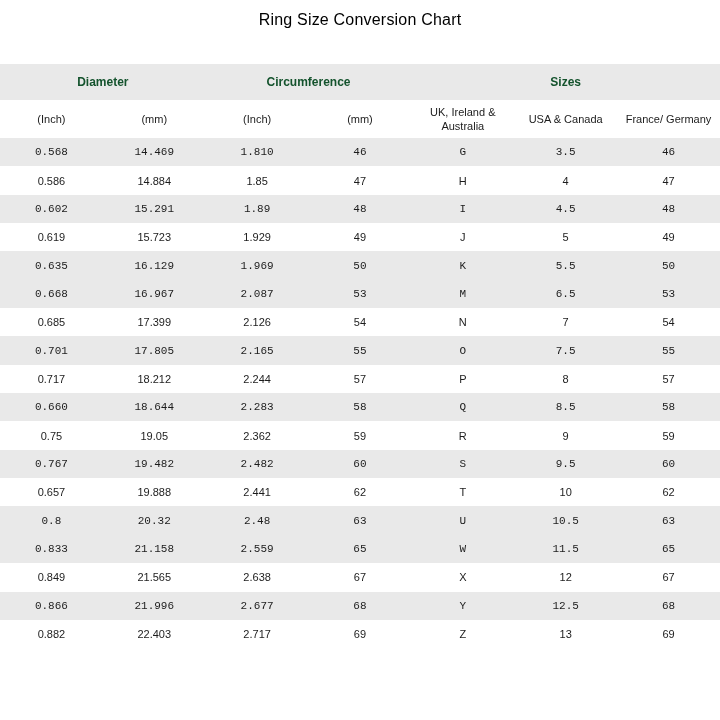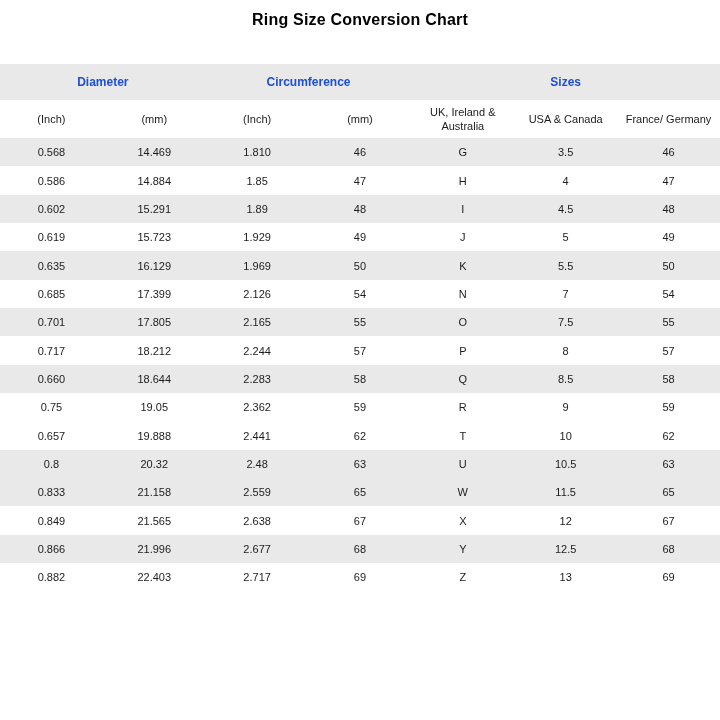--- a/index.html
+++ b/index.html
@@ -16,59 +16,60 @@
   }
   .title-bar {
     height: 64px;
     box-sizing: border-box;
     padding-top: 11px;
     text-align: center;
   }
   .page-title {
     margin: 0;
     font-size: 16px;
-    font-weight: bold;
+    font-weight: normal;
     color: #000000;
     letter-spacing: 0.2px;
   }
   table.conversion {
     width: 720px;
     border-collapse: collapse;
     table-layout: fixed;
   }
   table.conversion th,
   table.conversion td {
     text-align: center;
     vertical-align: middle;
     padding: 0;
     font-weight: normal;
   }
   thead tr.group-row th {
     background: #e9e9e9;
     height: 36px;
     font-size: 12px;
     font-weight: bold;
-    color: #1d4ed8;
+    color: #14532d;
     margin-left: 15px;
   }
   thead tr.sub-row th {
     background: #ffffff;
     height: 38px;
     font-size: 11px;
     line-height: 1.3;
     padding: 0 8px;
     color: #1c1c1c;
   }
   tbody td {
     height: 28.35px;
     font-size: 11px;
     color: #1c1c1c;
   }
   tbody tr.stripe {
     background: #e9e9e9;
+    font-family: Liberation Mono, monospace;
   }
 </style>
 </head>
 <body>
 
 <div class="title-bar">
   <h1 class="page-title">Ring Size Conversion Chart</h1>
 </div>
 
 <table class="conversion">
@@ -136,20 +137,29 @@
       </tr>
       <tr class="stripe">
         <td>0.635</td>
         <td>16.129</td>
         <td>1.969</td>
         <td>50</td>
         <td>K</td>
         <td>5.5</td>
         <td>50</td>
       </tr>
+      <tr class="stripe">
+        <td>0.668</td>
+        <td>16.967</td>
+        <td>2.087</td>
+        <td>53</td>
+        <td>M</td>
+        <td>6.5</td>
+        <td>53</td>
+      </tr>
       <tr>
         <td>0.685</td>
         <td>17.399</td>
         <td>2.126</td>
         <td>54</td>
         <td>N</td>
         <td>7</td>
         <td>54</td>
       </tr>
       <tr class="stripe">
@@ -181,20 +191,29 @@
       </tr>
       <tr>
         <td>0.75</td>
         <td>19.05</td>
         <td>2.362</td>
         <td>59</td>
         <td>R</td>
         <td>9</td>
         <td>59</td>
       </tr>
+      <tr class="stripe">
+        <td>0.767</td>
+        <td>19.482</td>
+        <td>2.482</td>
+        <td>60</td>
+        <td>S</td>
+        <td>9.5</td>
+        <td>60</td>
+      </tr>
       <tr>
         <td>0.657</td>
         <td>19.888</td>
         <td>2.441</td>
         <td>62</td>
         <td>T</td>
         <td>10</td>
         <td>62</td>
       </tr>
       <tr class="stripe">

